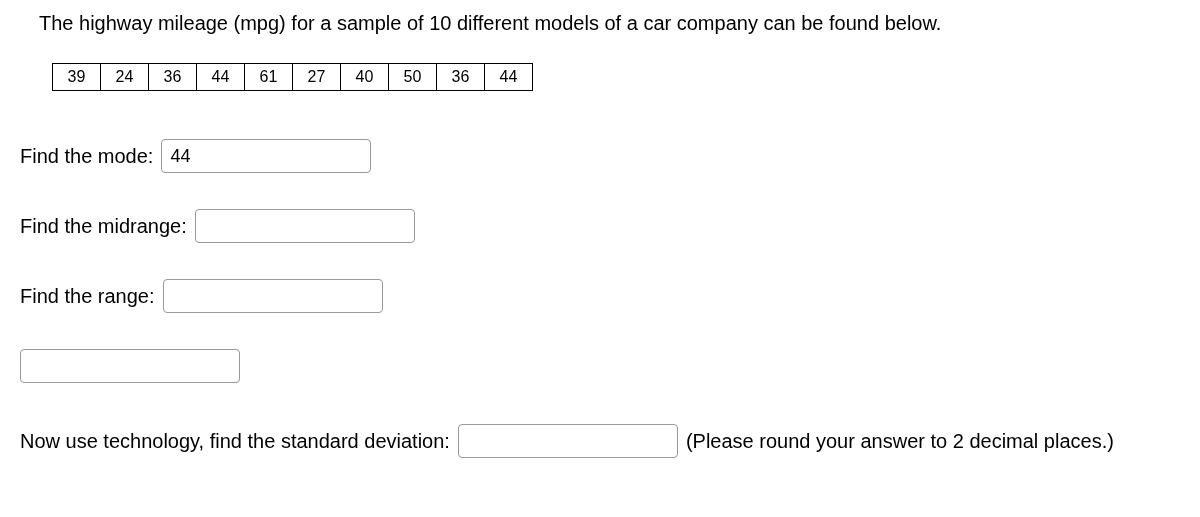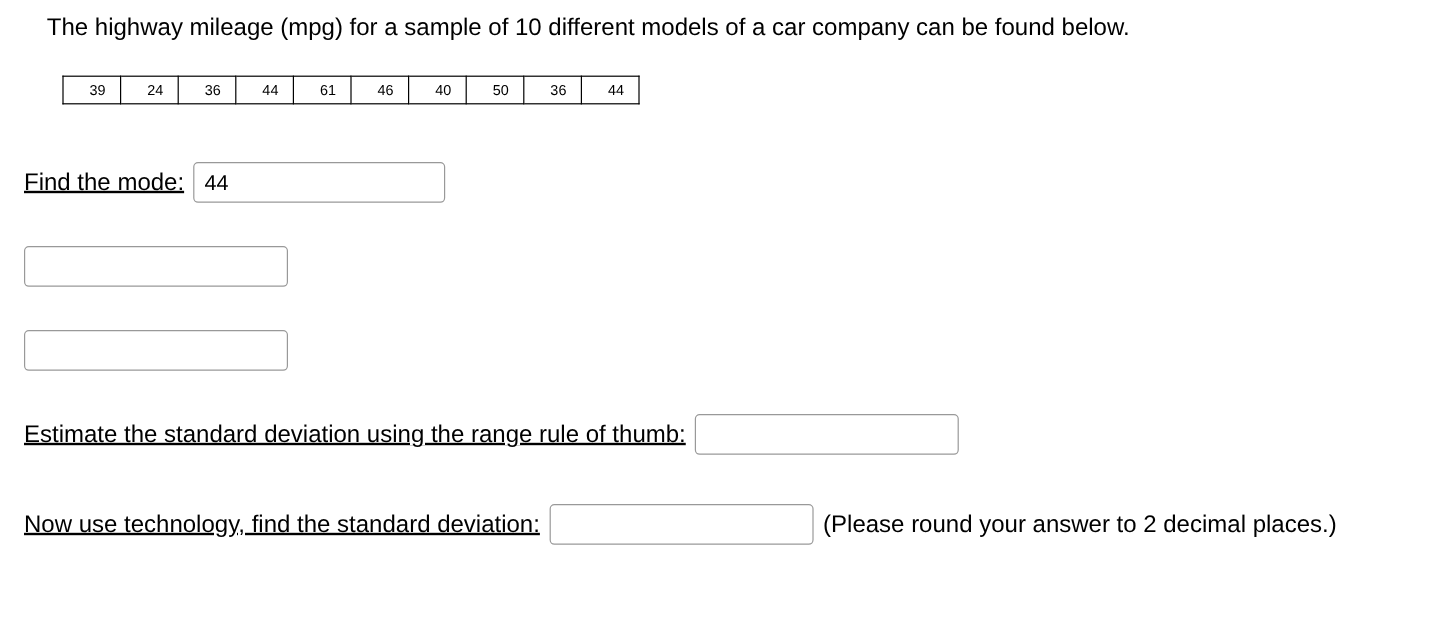--- a/index.html
+++ b/index.html
@@ -20,22 +20,22 @@
       margin-left: 19px;
     }
     .data-table {
       border-collapse: collapse;
       margin-left: 32px;
       margin-bottom: 48px;
     }
     .data-table td {
       border: 1px solid #000;
       padding: 4px 12px;
-      text-align: right;
-      font-size: 12px;
+      text-align: center;
+      font-size: 16px;
       min-width: 48px;
     }
     .question-row {
       margin-bottom: 36px;
       display: flex;
       align-items: center;
       flex-wrap: wrap;
       gap: 8px;
     }
     .question-row-last {
@@ -60,60 +60,60 @@
       width: 220px;
     }
     .input-estimate {
       width: 220px;
     }
     .input-stddev {
       width: 220px;
     }
     .label-text {
       white-space: nowrap;
-      text-decoration: underline;
     }
   </style>
 </head>
 <body>
 
 <p class="intro">The highway mileage (mpg) for a sample of 10 different models of a car company can be found below.</p>
 
 <table class="data-table">
   <tbody>
       <tr>
     <td>39</td>
     <td>24</td>
     <td>36</td>
     <td>44</td>
     <td>61</td>
-    <td>46</td>
+    <td>27</td>
     <td>40</td>
     <td>50</td>
     <td>36</td>
     <td>44</td>
   </tr>
 </tbody>
   </table>
 
 <div class="question-row">
   <span class="label-text">Find the mode:</span>
   <input class="answer-input input-mode" value="44" style="">
 </div>
 
 <div class="question-row">
+  <span class="label-text">Find the midrange:</span>
   <input class="answer-input input-midrange" value="" style="">
 </div>
 
 <div class="question-row">
+  <span class="label-text">Find the range:</span>
   <input class="answer-input input-range" value="" style="">
 </div>
 
 <div class="question-row">
-  <span class="label-text">Estimate the standard deviation using the range rule of thumb:</span>
   <input class="answer-input input-estimate" value="" style="">
 </div>
 
 <div class="question-row question-row-last">
   <span class="label-text">Now use technology, find the standard deviation:</span>
   <input class="answer-input input-stddev" value="" style="">
   <span>(Please round your answer to 2 decimal places.)</span>
 </div>
 
 </body></html>

